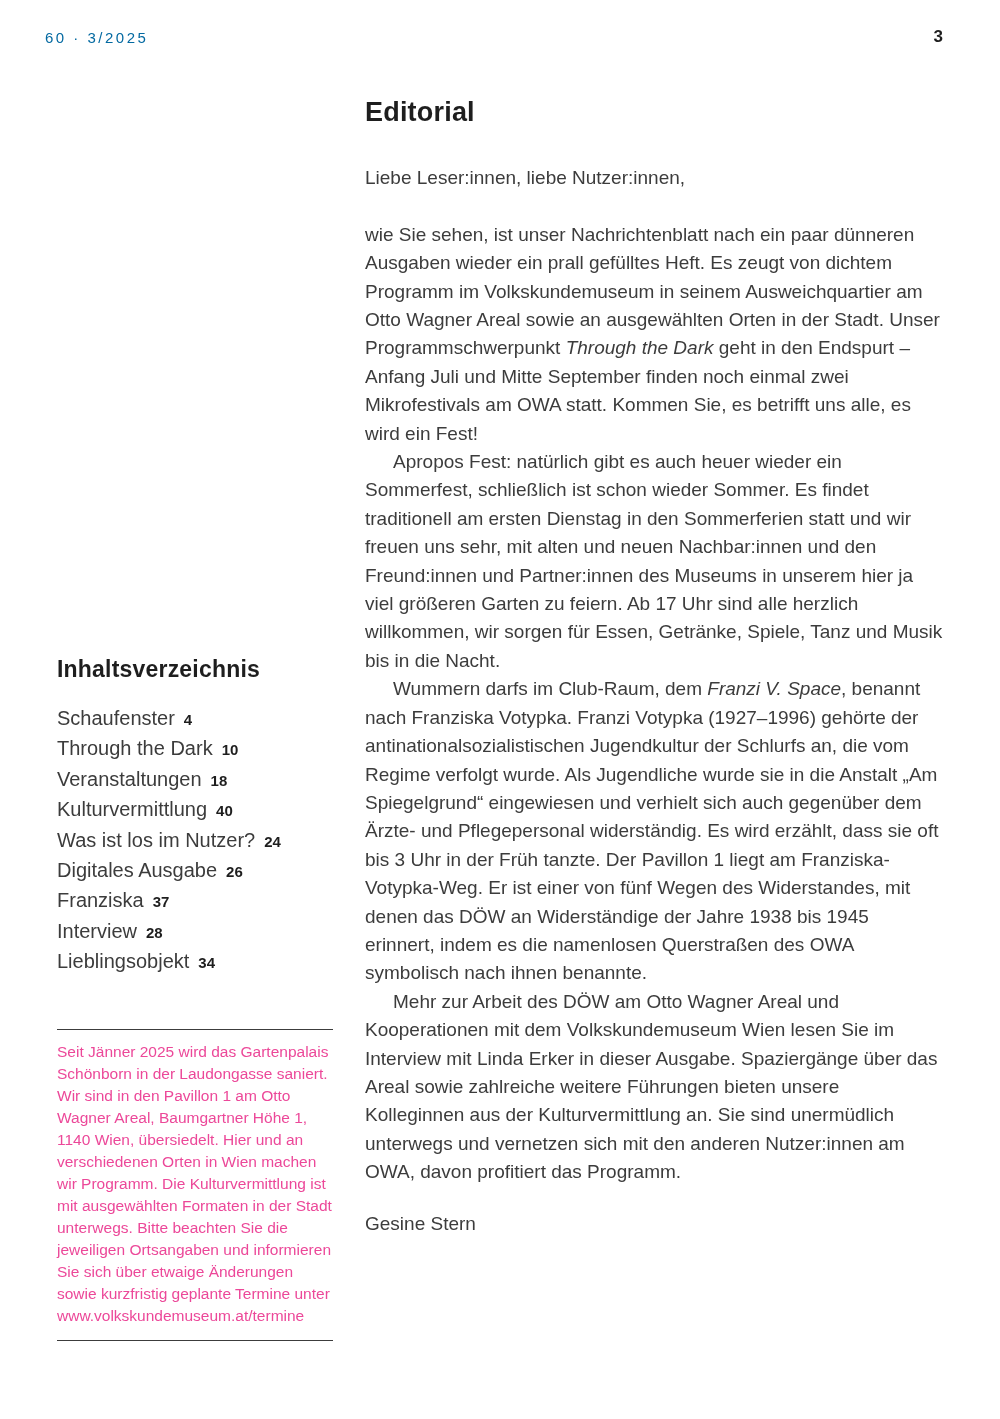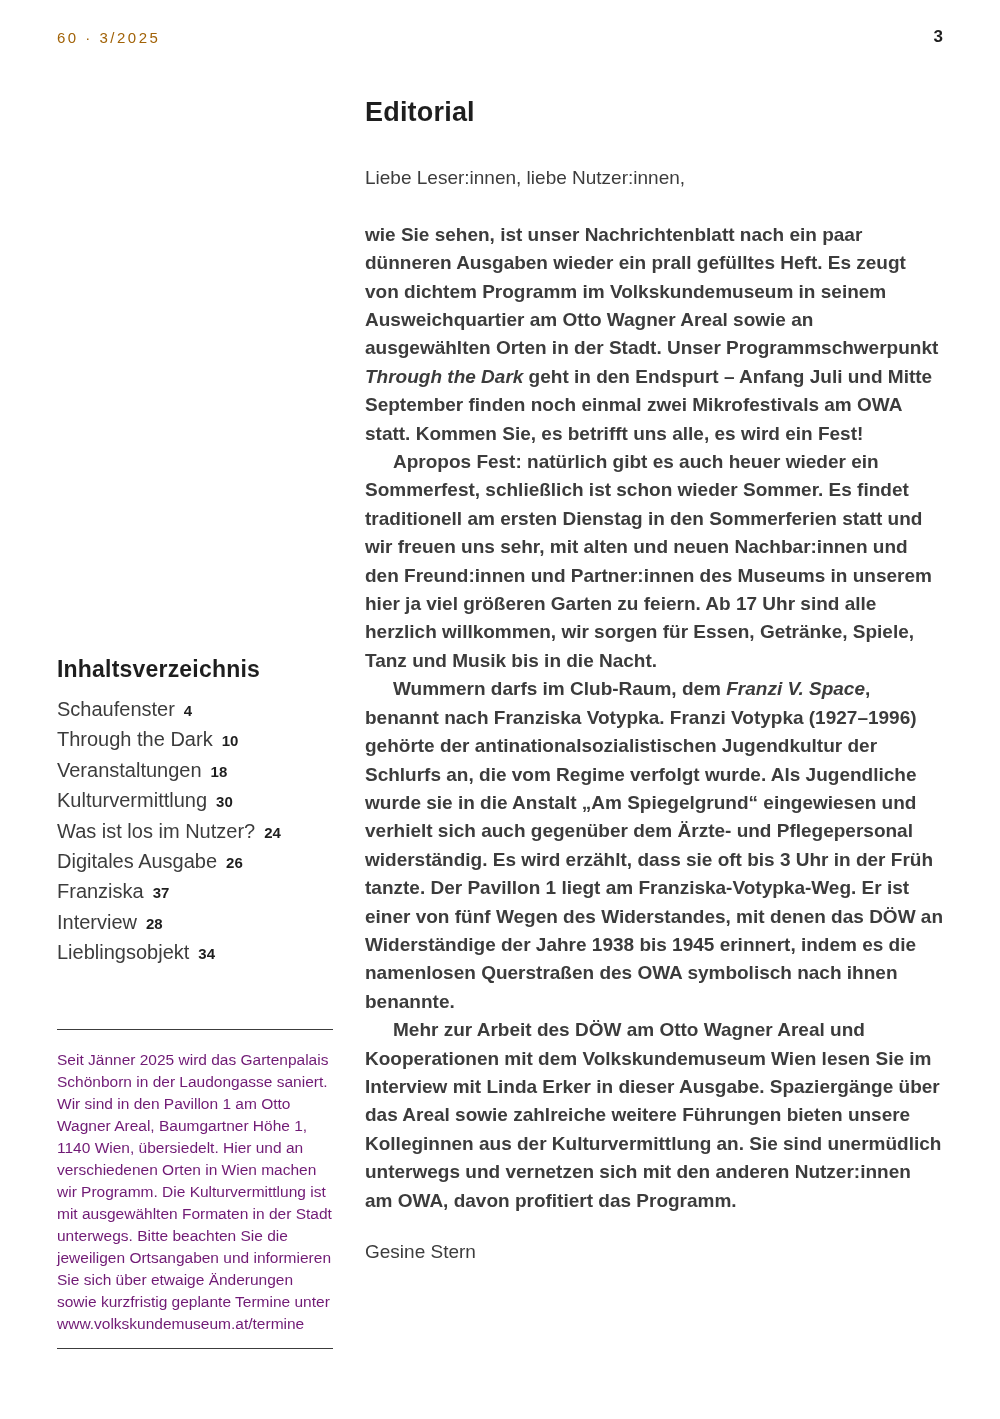--- a/index.html
+++ b/index.html
@@ -9,25 +9,25 @@
     width: 1000px;
     height: 1419px;
     font-family: "Liberation Sans", sans-serif;
     color: #3c3c3c;
     overflow: hidden;
   }
 
   
   .issue {
     position: absolute;
-    left: 57px;
+    left: 45px;
     top: 29px;
     font-size: 15px;
     letter-spacing: 2.5px;
-    color: #a16207;
+    color: #0369a1;
     white-space: nowrap;
   }
   .pagenum {
     position: absolute;
     right: 57px;
     top: 27px;
     font-size: 17px;
     font-weight: 700;
     color: #1e1e1e;
   }
@@ -49,21 +49,20 @@
   }
   .greeting {
     font-size: 19px;
     line-height: 28.4px;
     margin-bottom: 28.4px;
   }
   .body-p {
     font-size: 19px;
     line-height: 28.4px;
     color: #3c3c3c;
-    font-weight: bold;
   }
   .body-p.indent { text-indent: 28px; }
   .body-p em { font-style: italic; }
   .signature {
     margin-top: 23px;
     font-size: 19px;
     line-height: 28.4px;
   }
 
   
@@ -72,21 +71,21 @@
     left: 57px;
     top: 655px;
     width: 285px;
   }
   .toc .toc-heading {
     font-size: 23px;
     line-height: 28px;
     font-weight: 700;
     color: #1e1e1e;
     letter-spacing: 0.2px;
-    margin-bottom: 12px;
+    margin-bottom: 21px;
   }
   .toc-item {
     font-size: 20px;
     line-height: 28.4px;
     color: #3c3c3c;
     white-space: nowrap;
   }
   .toc-page {
     font-size: 15px;
     font-weight: 700;
@@ -100,22 +99,21 @@
     left: 57px;
     top: 1029px;
     width: 276px;
     border-top: 1.5px solid #3c3c3c;
     border-bottom: 1.5px solid #3c3c3c;
     padding: 11px 0 13px 0;
   }
   .note-text {
     font-size: 15.5px;
     line-height: 22px;
-    color: #701a75;
-    margin-top: 8px;
+    color: #ec4899;
   }
 </style>
 </head>
 <body>
 
 <div class="issue">60 · 3/2025</div>
 <div class="pagenum">3</div>
 
 <div class="main">
   <h1 class="title">Editorial</h1>
@@ -128,21 +126,21 @@
     </div>
   <p class="signature">Gesine Stern</p>
 </div>
 
 <div class="toc">
   <h2 class="toc-heading">Inhaltsverzeichnis</h2>
   <div>
       <div class="toc-item"><span>Schaufenster</span><span class="toc-page">4</span></div>
       <div class="toc-item"><span>Through the Dark</span><span class="toc-page">10</span></div>
       <div class="toc-item"><span>Veranstaltungen</span><span class="toc-page">18</span></div>
-      <div class="toc-item"><span>Kulturvermittlung</span><span class="toc-page">30</span></div>
+      <div class="toc-item"><span>Kulturvermittlung</span><span class="toc-page">40</span></div>
       <div class="toc-item"><span>Was ist los im Nutzer?</span><span class="toc-page">24</span></div>
       <div class="toc-item"><span>Digitales Ausgabe</span><span class="toc-page">26</span></div>
       <div class="toc-item"><span>Franziska</span><span class="toc-page">37</span></div>
       <div class="toc-item"><span>Interview</span><span class="toc-page">28</span></div>
       <div class="toc-item"><span>Lieblingsobjekt</span><span class="toc-page">34</span></div>
     </div>
 </div>
 
 <div class="note">
   <p class="note-text">Seit Jänner 2025 wird das Gartenpalais Schönborn in der Laudongasse saniert. Wir sind in den Pavillon 1 am Otto Wagner Areal, Baumgartner Höhe 1, 1140 Wien, übersiedelt. Hier und an verschiedenen Orten in Wien machen wir Programm. Die Kulturvermittlung ist mit ausgewählten Formaten in der Stadt unterwegs. Bitte beachten Sie die jeweiligen Ortsangaben und informieren Sie sich über etwaige Änderungen sowie kurzfristig geplante Termine unter www.volkskundemuseum.at/termine</p>

